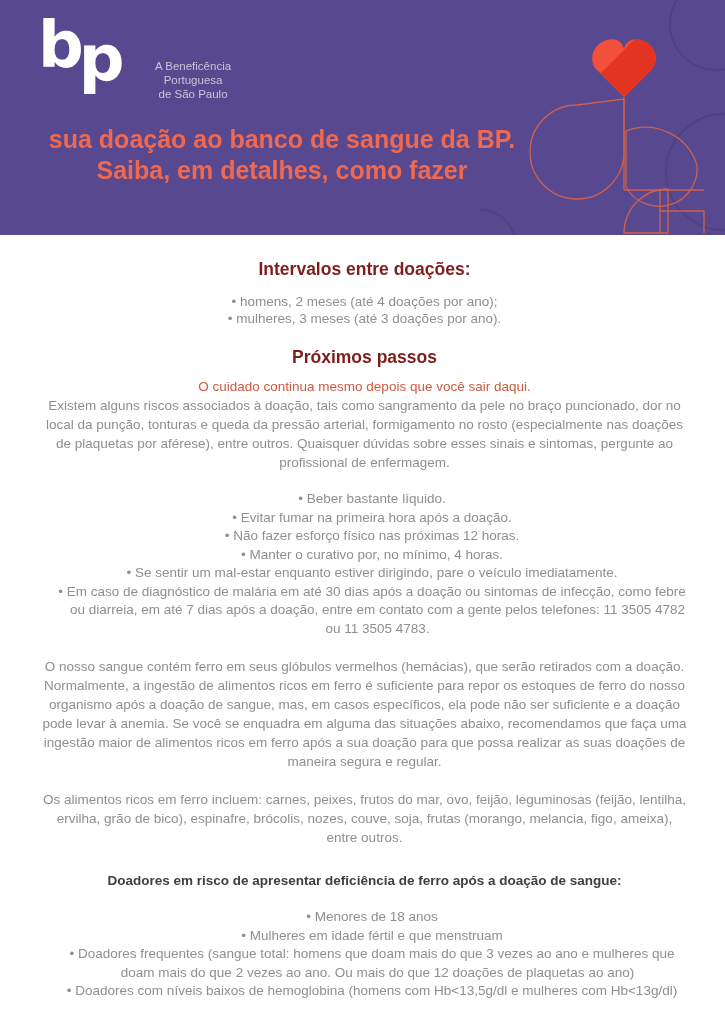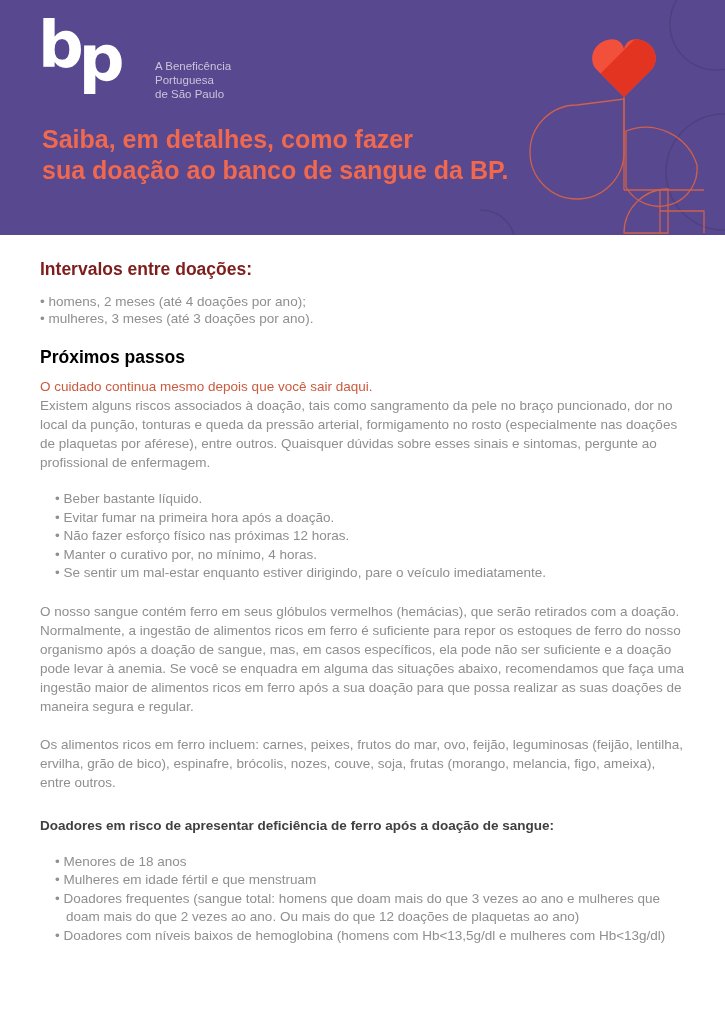--- a/index.html
+++ b/index.html
@@ -1,19 +1,20 @@
 <!DOCTYPE html>
 <html><head>
 <meta charset="utf-8">
 <style>
   html,body{margin:0;padding:0;background:#e9e9ec;}
   .page{
     position:relative;width:725px;height:1024px;margin:0 auto;
     background:#ffffff;overflow:hidden;
     font-family:"Liberation Sans", sans-serif;
+    text-align:center;
   }
   
   .header{
     position:absolute;top:0;left:0;width:725px;height:235px;
     background:#57488f;
   }
   .logo{
     position:absolute;left:38px;top:14px;
     font-family:"DejaVu Sans", sans-serif;
     font-weight:bold;color:#ffffff;font-size:64px;letter-spacing:-5px;
@@ -30,21 +31,21 @@
   }
   .decor{position:absolute;top:0;right:0;width:245px;height:235px;}
   
   .content{
     position:absolute;top:235px;left:0;width:725px;
     box-sizing:border-box;padding:24px 36px 0 40px;
     color:#8f8f91;font-size:13.5px;line-height:19px;
   }
   h2{margin:0 0 14px 0;font-size:17.5px;line-height:20px;}
   .h-orange{color:#7f1d1d;}
-  .h-purple{color:#000000;margin:20px 0 10px 0;}
+  .h-purple{color:#7f1d1d;margin:20px 0 10px 0;}
   .lead{margin:0;font-weight:normal;color:#cc5a3e;}
   p{margin:0 0 19px 0;}
   p.tight{margin:0 0 0 0;}
   ul{list-style:none;margin:0;padding:0;}
   ul.flush{margin:0 0 8px 0;}
   ul.flush li{line-height:17px;}
   ul.indented{margin:18px 0 19px 15px;}
   ul.indented li{line-height:18.5px;padding-left:11px;text-indent:-11px;}
   ul li::before{content:"\2022\00a0";color:#8f8f91;}
   .risk-heading{
@@ -60,22 +61,22 @@
 
     <div class="logo"><span class="lb">b</span><span class="lp">p</span></div>
 
     <div class="tagline">
       <div>A Beneficência</div>
       <div>Portuguesa</div>
       <div>de São Paulo</div>
     </div>
 
     <div class="title">
+      <div>sua doação ao banco de sangue da BP.</div>
       <div>Saiba, em detalhes, como fazer</div>
-      <div>sua doação ao banco de sangue da BP.</div>
     </div>
 
     <svg class="decor" viewBox="480 0 245 235">
 
       <g stroke="rgba(0,0,0,0.10)" fill="none" stroke-width="1.5">
         <circle cx="716" cy="24" r="46"></circle>
         <circle cx="724" cy="172" r="58"></circle>
         <path d="M480 210 A34 34 0 0 1 514 235"></path>
       </g>
 
@@ -116,20 +117,21 @@
 
     <p class="lead">O cuidado continua mesmo depois que você sair daqui.</p>
     <p class="tight">Existem alguns riscos associados à doação, tais como sangramento da pele no braço puncionado, dor no local da punção, tonturas e queda da pressão arterial, formigamento no rosto (especialmente nas doações de plaquetas por aférese), entre outros. Quaisquer dúvidas sobre esses sinais e sintomas, pergunte ao profissional de enfermagem.</p>
 
     <ul class="indented">
       <li>Beber bastante líquido.</li>
       <li>Evitar fumar na primeira hora após a doação.</li>
       <li>Não fazer esforço físico nas próximas 12 horas.</li>
       <li>Manter o curativo por, no mínimo, 4 horas.</li>
       <li>Se sentir um mal-estar enquanto estiver dirigindo, pare o veículo imediatamente.</li>
+      <li>Em caso de diagnóstico de malária em até 30 dias após a doação ou sintomas de infecção, como febre ou diarreia, em até 7 dias após a doação, entre em contato com a gente pelos telefones: 11 3505 4782 ou 11 3505 4783.</li>
     </ul>
 
     <p>O nosso sangue contém ferro em seus glóbulos vermelhos (hemácias), que serão retirados com a doação. Normalmente, a ingestão de alimentos ricos em ferro é suficiente para repor os estoques de ferro do nosso organismo após a doação de sangue, mas, em casos específicos, ela pode não ser suficiente e a doação pode levar à anemia. Se você se enquadra em alguma das situações abaixo, recomendamos que faça uma ingestão maior de alimentos ricos em ferro após a sua doação para que possa realizar as suas doações de maneira segura e regular.</p>
 
     <p>Os alimentos ricos em ferro incluem: carnes, peixes, frutos do mar, ovo, feijão, leguminosas (feijão, lentilha, ervilha, grão de bico), espinafre, brócolis, nozes, couve, soja, frutas (morango, melancia, figo, ameixa), entre outros.</p>
 
     <div class="risk-heading">Doadores em risco de apresentar deficiência de ferro após a doação de sangue:</div>
 
     <ul class="indented">
       <li>Menores de 18 anos</li>

